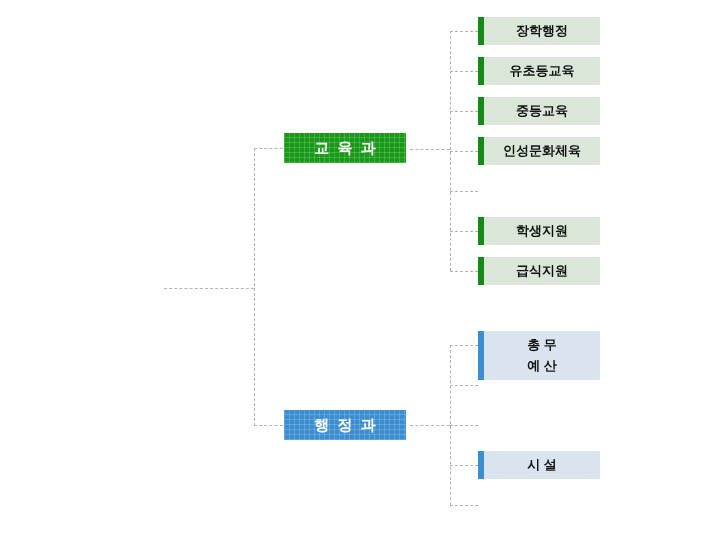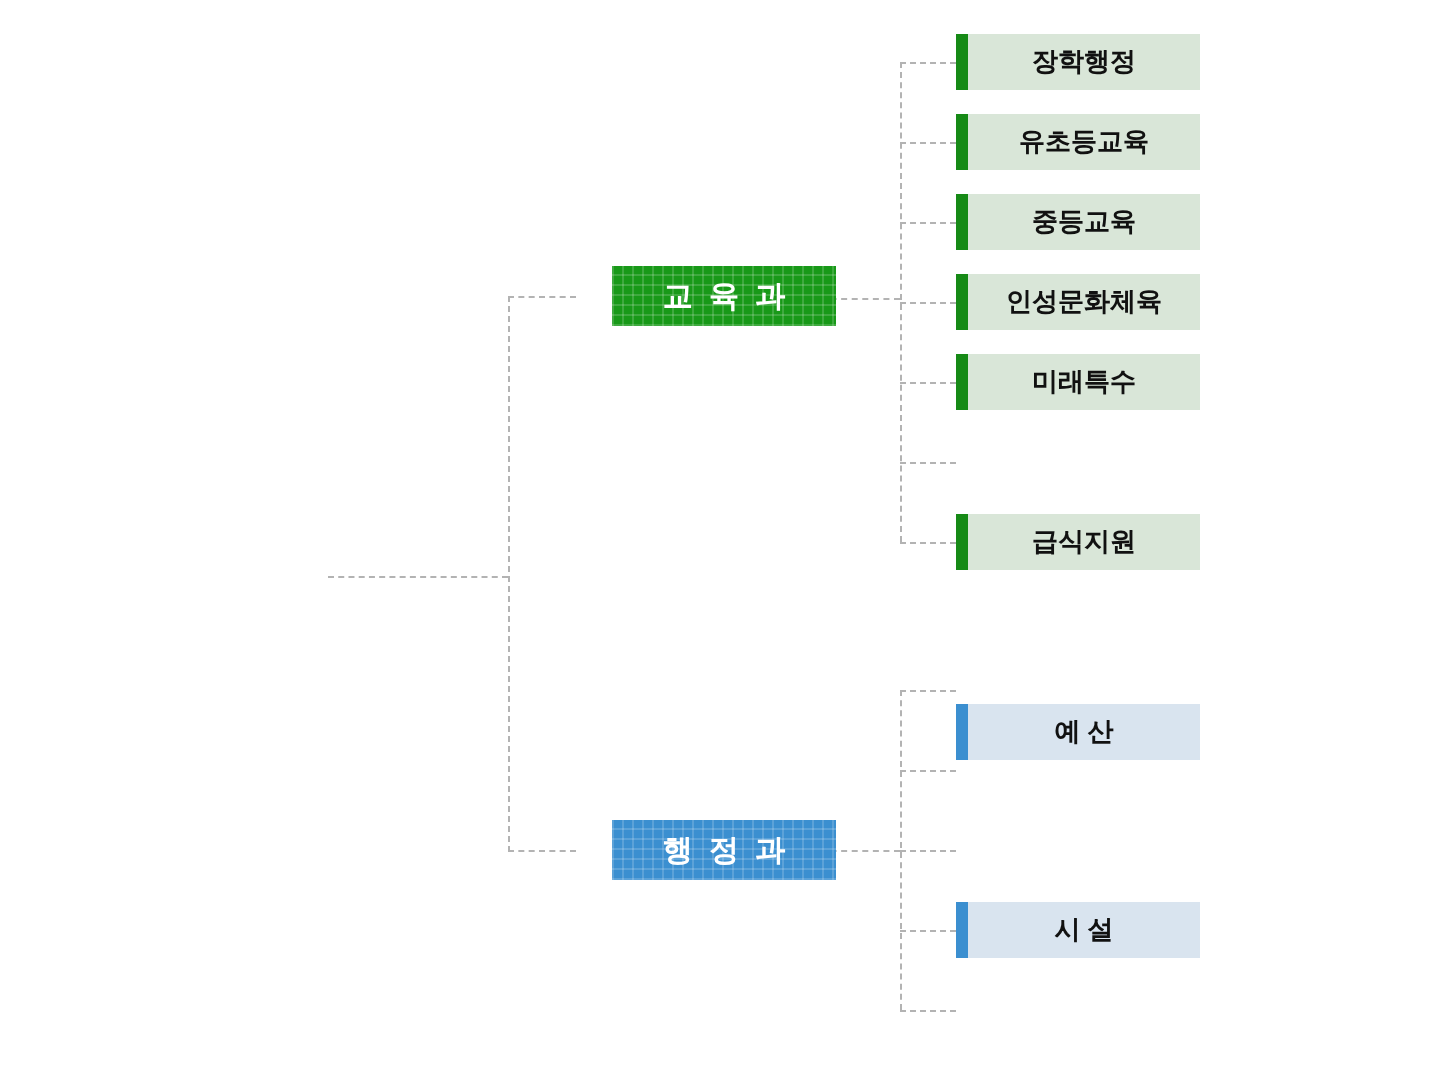--- a/index.html
+++ b/index.html
@@ -26,21 +26,21 @@
     background-image:
       repeating-linear-gradient(90deg, rgba(255,255,255,0.17) 0 1px, transparent 1px 5px),
       repeating-linear-gradient(0deg, rgba(255,255,255,0.17) 0 1px, transparent 1px 5px);
   }
   .root-box {
     left: 38px; top: 265px; width: 126px; height: 46px;
     background-color: var(--root-box, #8a2bd5);
     font-size: 17px; letter-spacing: 2px; text-indent: 2px;
   }
   .dept-box {
-    left: 306px; width: 112px; height: 30px;
+    left: 284px; width: 122px; height: 30px;
     font-size: 15px; letter-spacing: 2px; text-indent: 2px;
   }
   .dept-education { top: 133px; background-color: var(--education-box, #189918); }
   .dept-administration { top: 410px; background-color: var(--administration-box, #3b8fd0); }
   
   .item-box {
     position: absolute;
     left: 478px; width: 116px; height: 28px;
     display: flex; align-items: center; justify-content: center;
     color: var(--item-text, #111);
@@ -112,19 +112,20 @@
 
 
   <div class="grid-box dept-box dept-education">교 육 과</div>
 
   <div class="grid-box dept-box dept-administration">행 정 과</div>
 
   <div class="item-box item-edu t0">장학행정</div>
   <div class="item-box item-edu t1">유초등교육</div>
   <div class="item-box item-edu t2">중등교육</div>
   <div class="item-box item-edu t3">인성문화체육</div>
-  <div class="item-box item-edu t4">미래특수</div>
+  <div class="item-box item-edu t5">학생지원</div>
   <div class="item-box item-edu t6">급식지원</div>
 
+  <div class="item-box item-adm b0">총 무</div>
   <div class="item-box item-adm b1">예 산</div>
   <div class="item-box item-adm b3">시 설</div>
 
 </div>
 
 </body></html>

